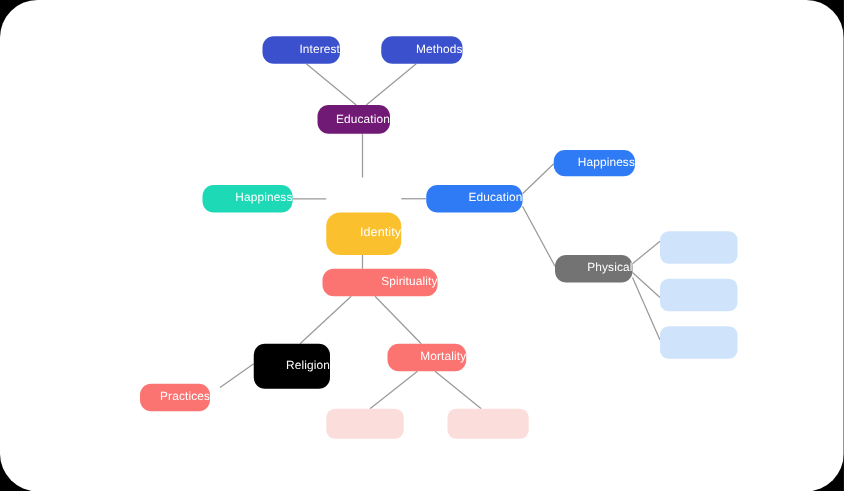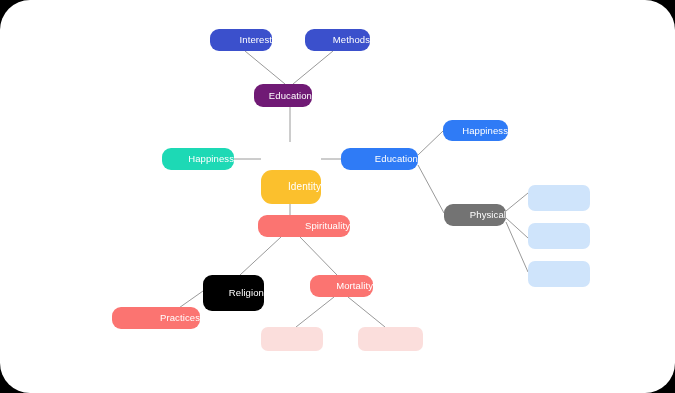--- a/index.html
+++ b/index.html
@@ -103,19 +103,19 @@
       <div class="node empty" style="left: 528px; top: 261px; width: 62px; height: 26px; background: rgb(207, 228, 251);"></div>
       <div class="node" style="left: 258px; top: 215px; width: 92px; height: 22px; background: rgb(251, 116, 113);">
         <span>Spirituality</span>
       </div>
       <div class="node" style="left: 203px; top: 275px; width: 61px; height: 36px; background: #000000;">
         <span>Religion</span>
       </div>
       <div class="node" style="left: 310px; top: 275px; width: 63px; height: 22px; background: rgb(251, 116, 113);">
         <span>Mortality</span>
       </div>
-      <div class="node" style="left: 112px; top: 307px; width: 88px; height: 22px; background: rgb(251, 116, 113); padding-left: 12px;">
+      <div class="node" style="left: 112px; top: 307px; width: 56px; height: 22px; background: rgb(251, 116, 113); padding-left: 12px;">
         <span>Practices</span>
       </div>
       <div class="node empty" style="left: 261px; top: 327px; width: 62px; height: 24px; background: rgb(251, 222, 220);"></div>
       <div class="node empty" style="left: 358px; top: 327px; width: 65px; height: 24px; background: rgb(251, 222, 220);"></div>
     </div>
 </div>
 
 </body></html>

